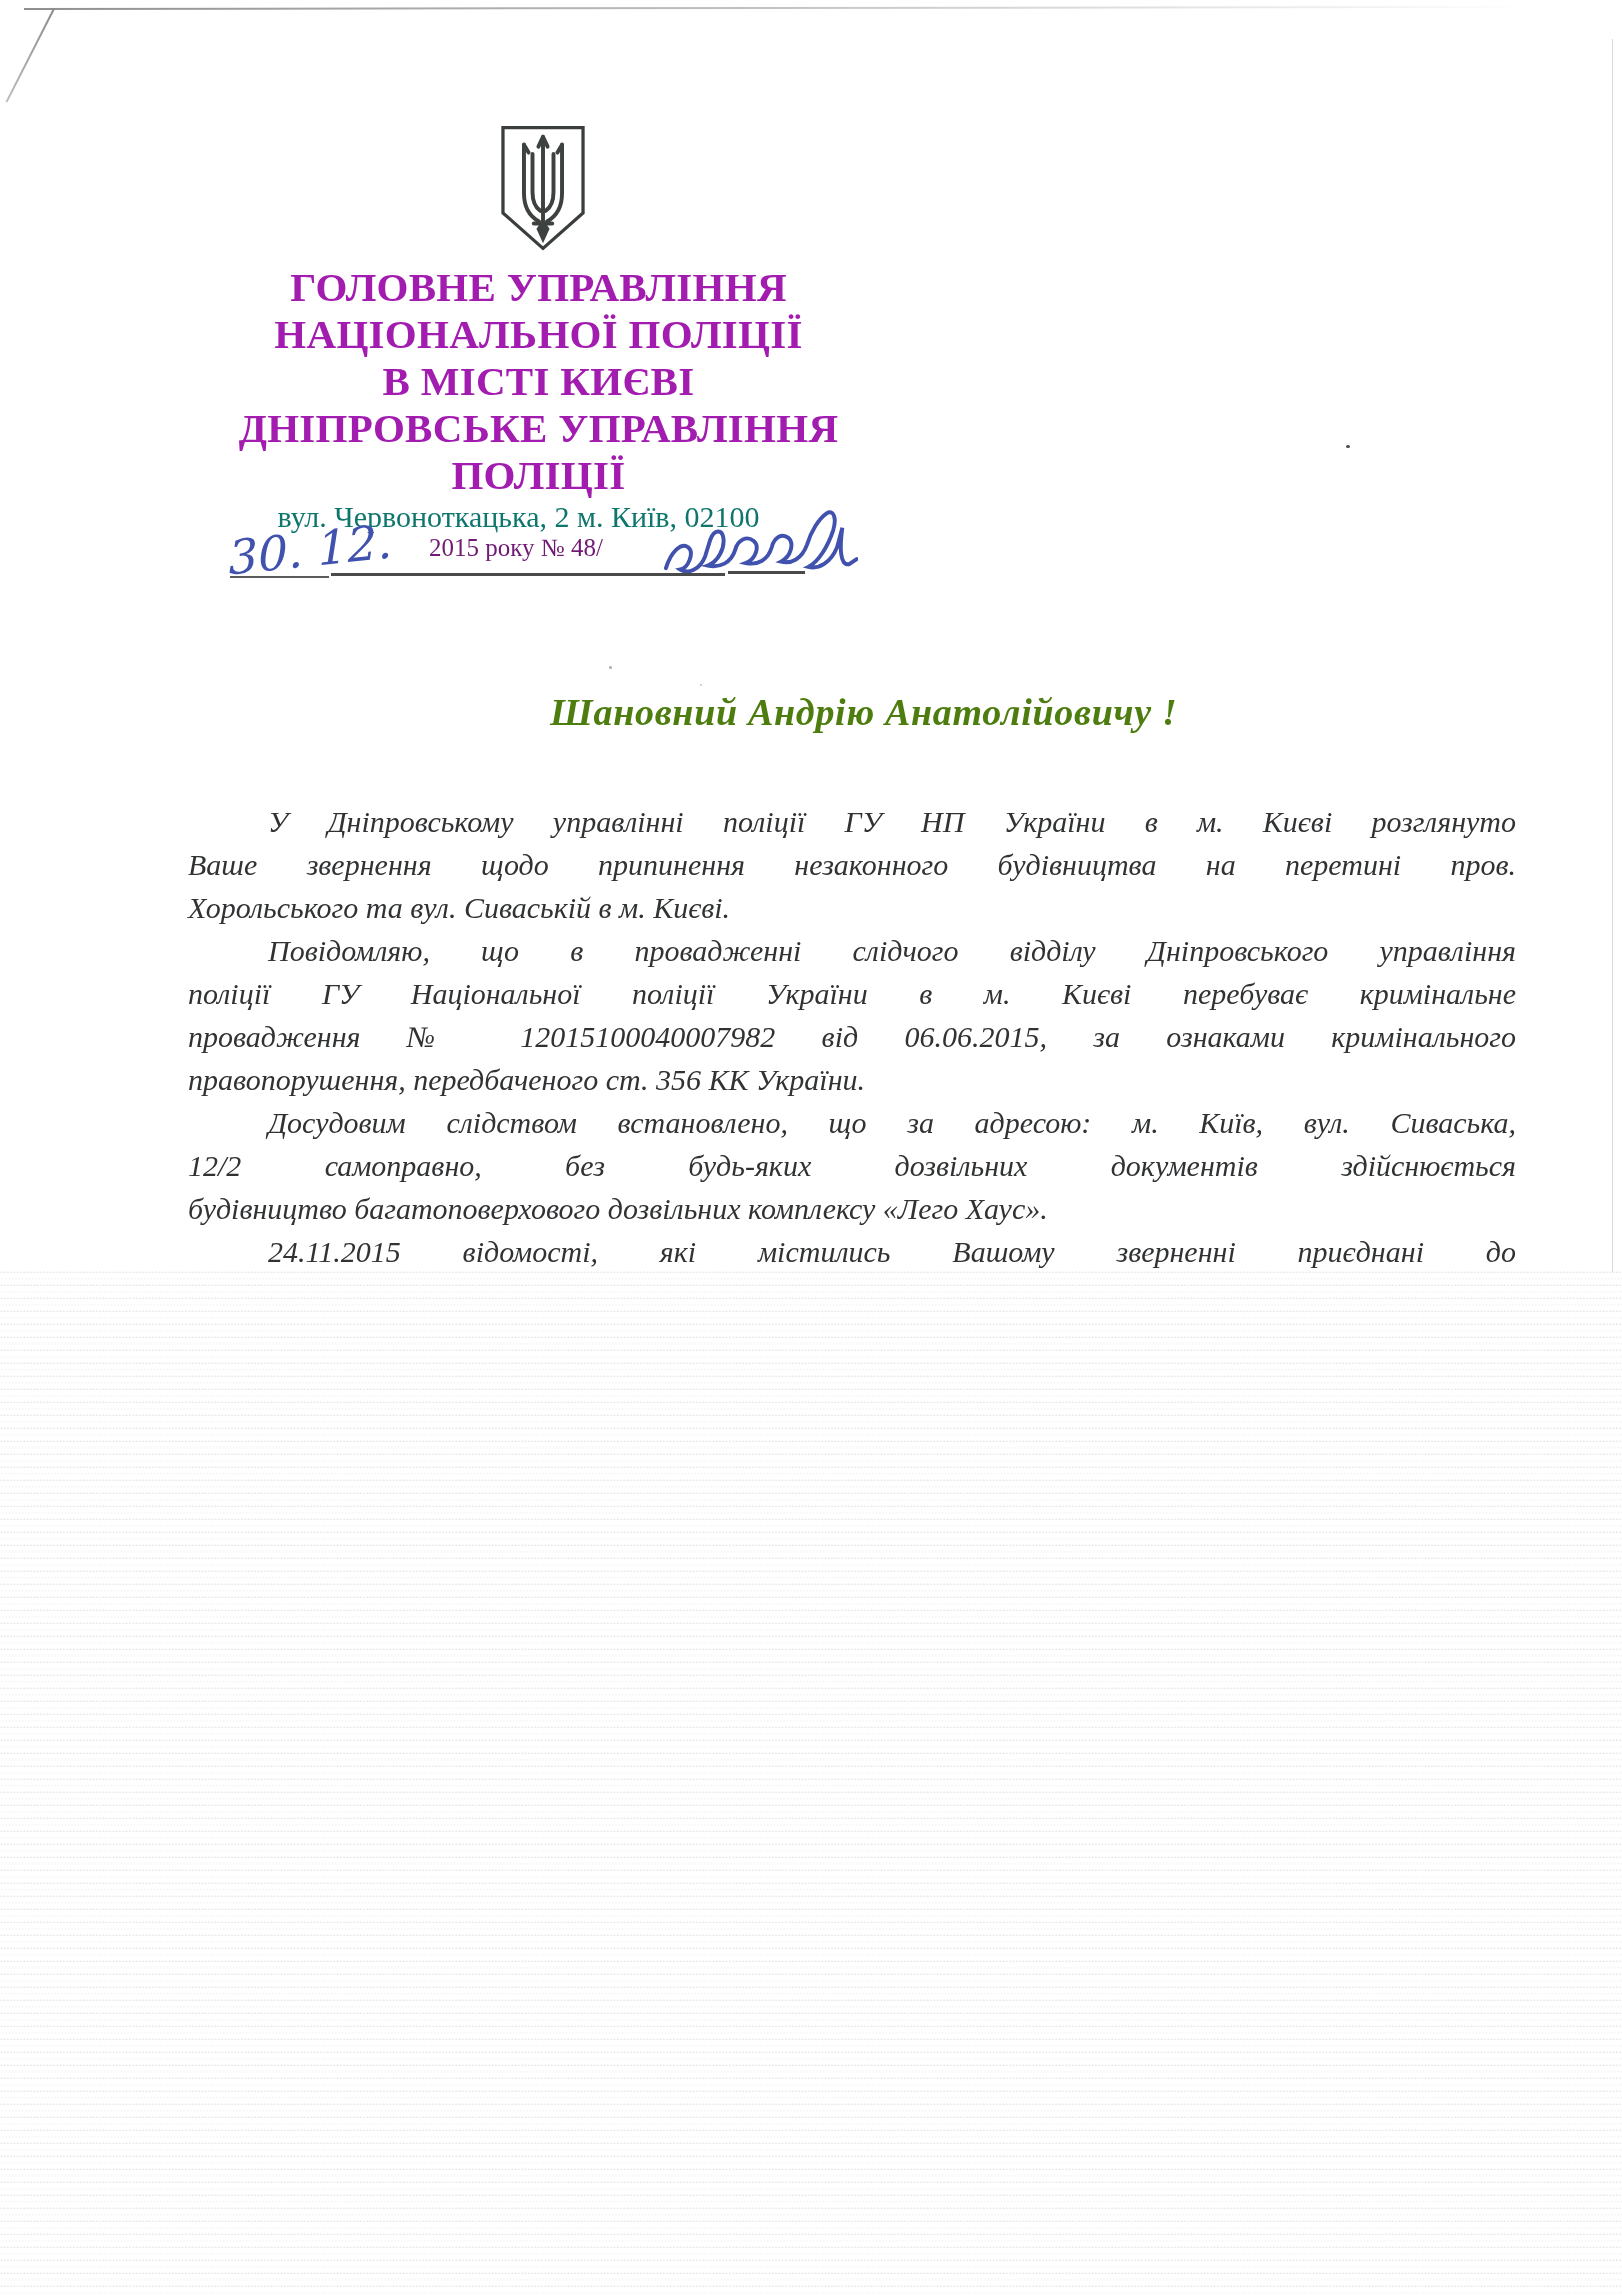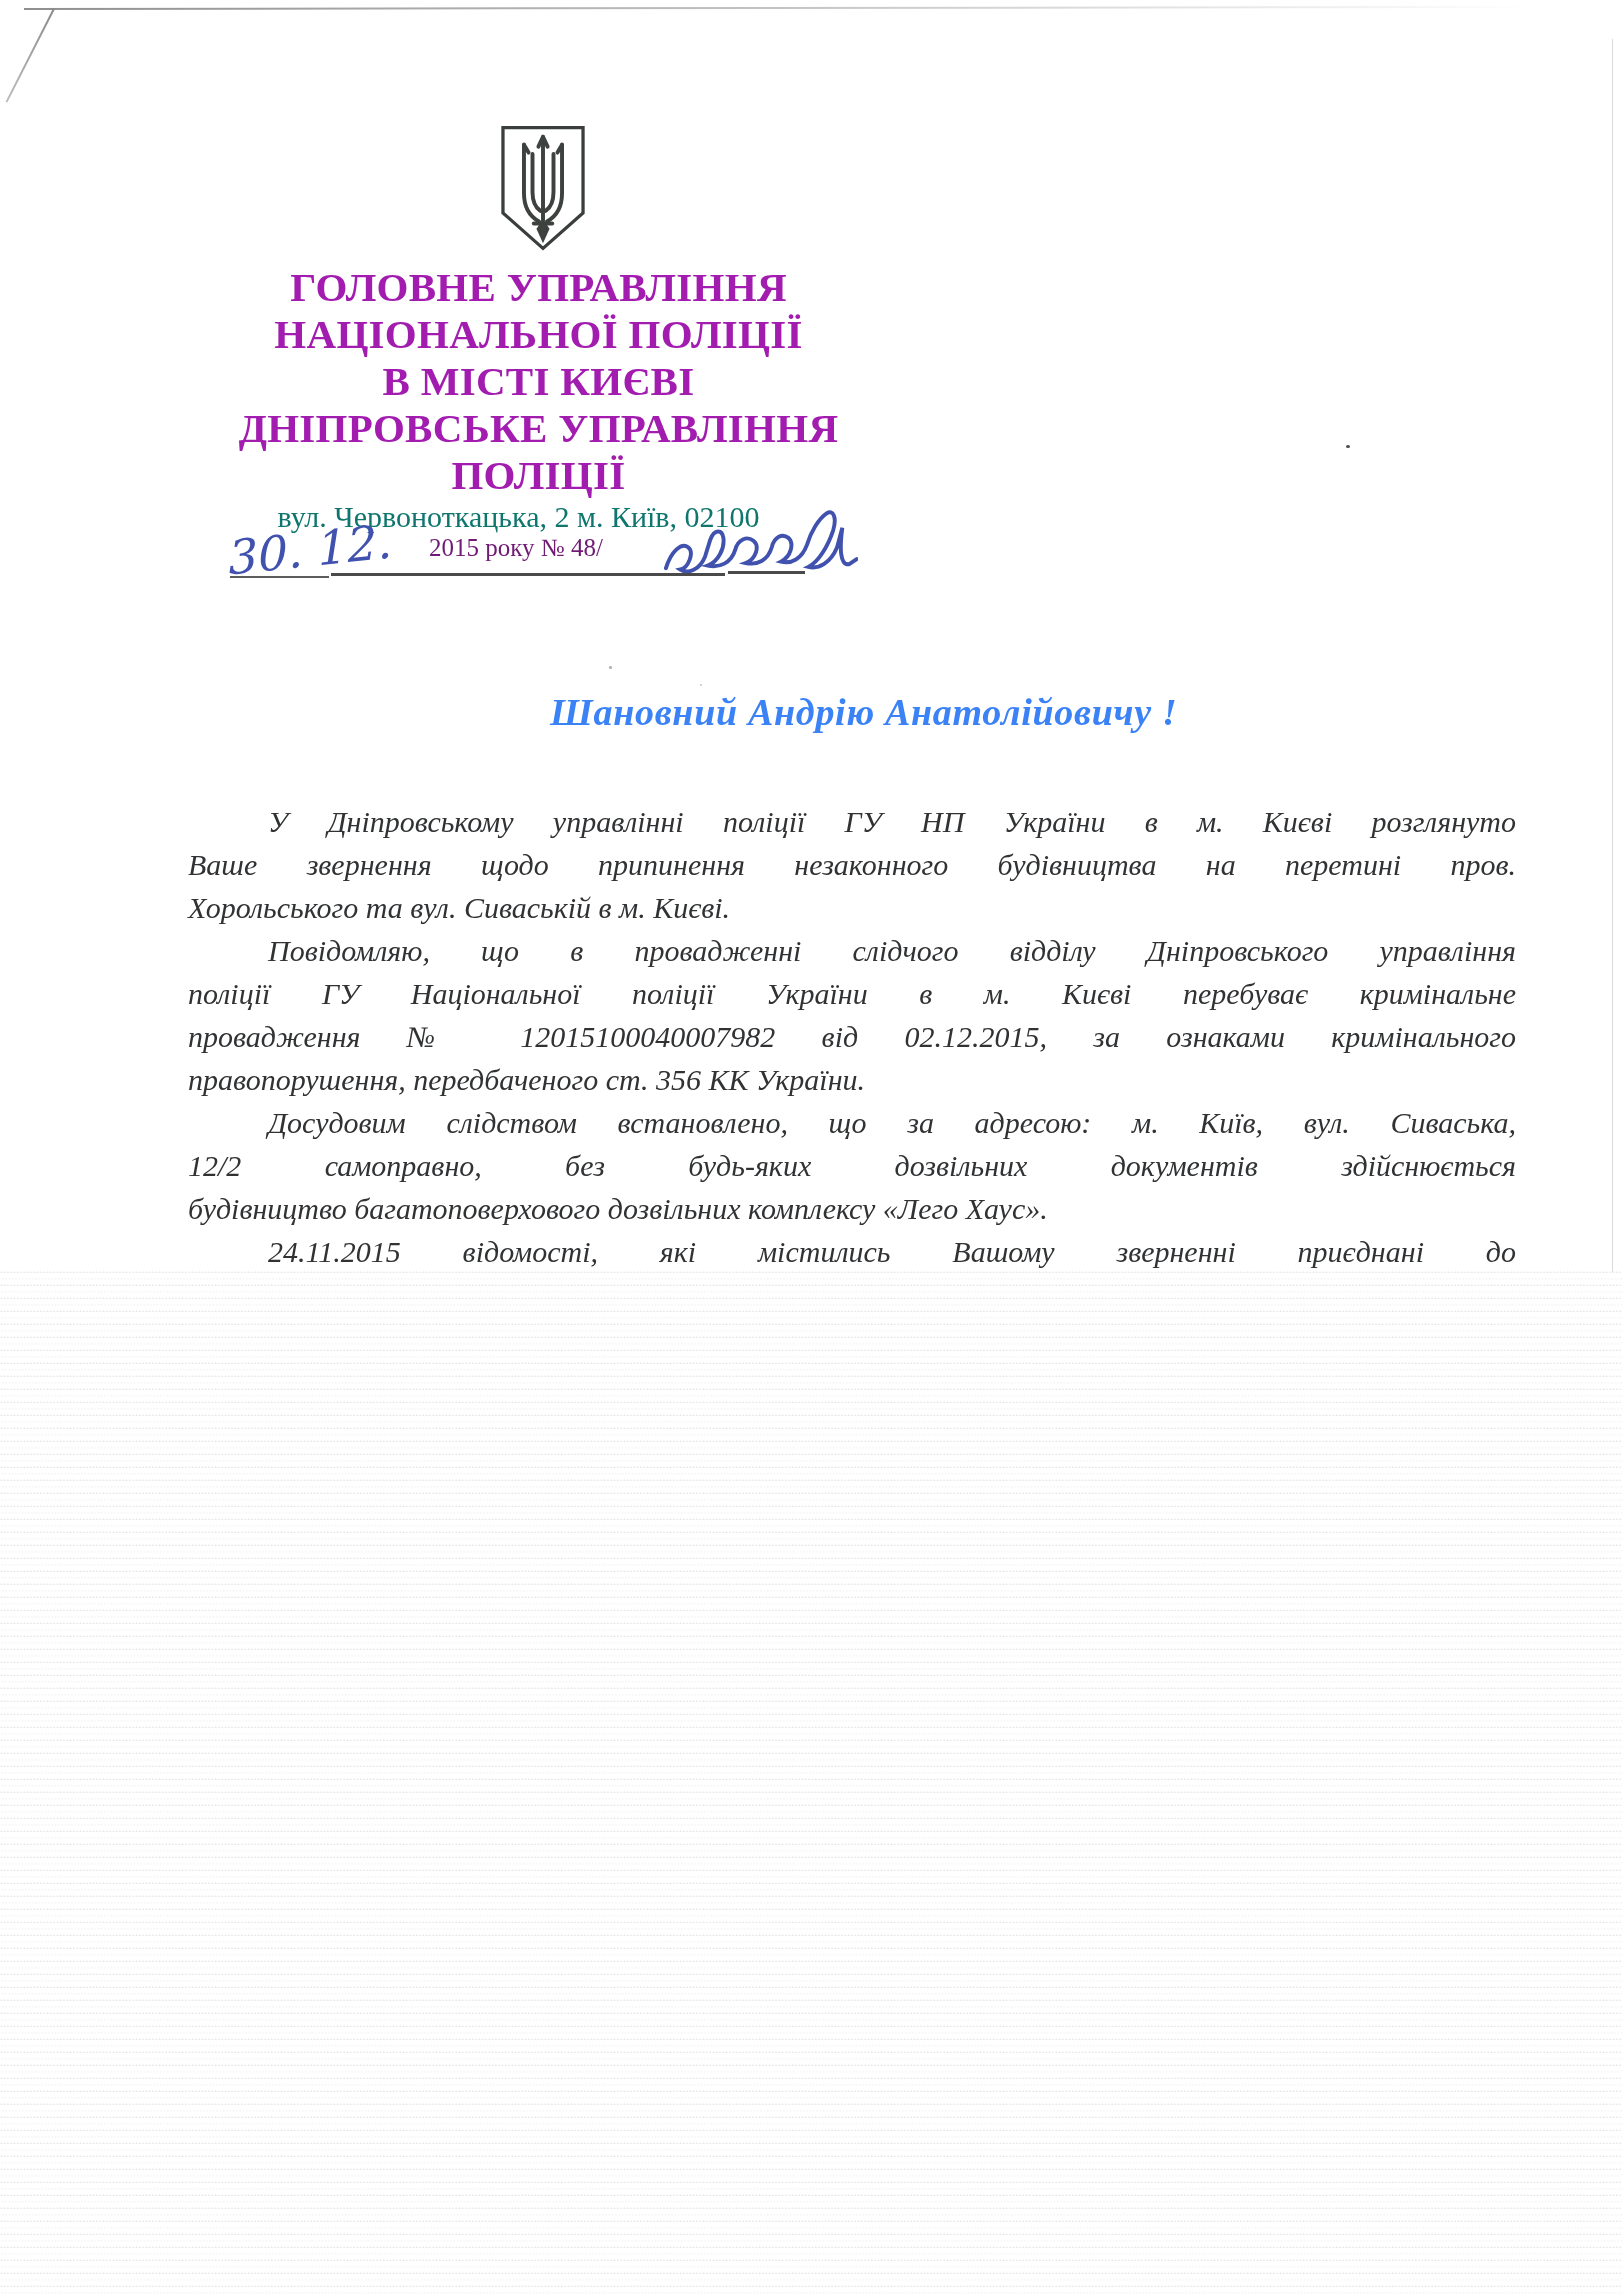--- a/index.html
+++ b/index.html
@@ -63,21 +63,21 @@
   }
   .scribble{position:absolute;left:662px;top:504px;}
   .rule{position:absolute;background:#4a4a4a;}
   .rule-1{left:230px;top:576px;width:99px;height:2px;background:#5c5c5c;}
   .rule-2{left:331px;top:573px;width:394px;height:2.6px;}
   .rule-3{left:728px;top:571px;width:77px;height:2.6px;}
   
   .salutation{
     position:absolute;left:550px;top:690px;
     font-size:38px;font-weight:bold;font-style:italic;
-    letter-spacing:0.7px;white-space:nowrap;color:#3b82f6;text-align:center;
+    letter-spacing:0.7px;white-space:nowrap;color:#4d7c0f;text-align:center;
   }
   .body-block{
     position:absolute;left:188px;top:800px;width:1328px;
     font-size:30px;color:#303234;
   }
   .ln{
     height:43px;line-height:43px;
     text-align:justify;text-align-last:justify;font-style:italic;
   }
   .ln.ind{text-indent:80px;}
@@ -143,21 +143,21 @@
   <div class="rule rule-3"></div>
 
   <div class="salutation">Шановний Андрію Анатолійовичу !</div>
 
   <div class="body-block">
     <div class="ln ind">У Дніпровському управлінні поліції ГУ НП України в м. Києві розглянуто</div>
     <div class="ln">Ваше звернення щодо припинення незаконного будівництва на перетині пров.</div>
     <div class="ln last">Хорольського та вул. Сиваській в м. Києві.</div>
     <div class="ln ind">Повідомляю, що в провадженні слідчого відділу Дніпровського управління</div>
     <div class="ln">поліції ГУ Національної поліції України в м. Києві перебуває кримінальне</div>
-    <div class="ln">провадження № 12015100040007982 від 02.12.2015, за ознаками кримінального</div>
+    <div class="ln">провадження № 12015100040007982 від 06.06.2015, за ознаками кримінального</div>
     <div class="ln last">правопорушення, передбаченого ст. 356 КК України.</div>
     <div class="ln ind">Досудовим слідством встановлено, що за адресою: м. Київ, вул. Сиваська,</div>
     <div class="ln">12/2 самоправно, без будь-яких дозвільних документів здійснюється</div>
     <div class="ln last">будівництво багатоповерхового дозвільних комплексу «Лего Хаус».</div>
     <div class="ln ind">24.11.2015 відомості, які містились Вашому зверненні приєднані до</div>
   </div>
 
 </div>
 
 

